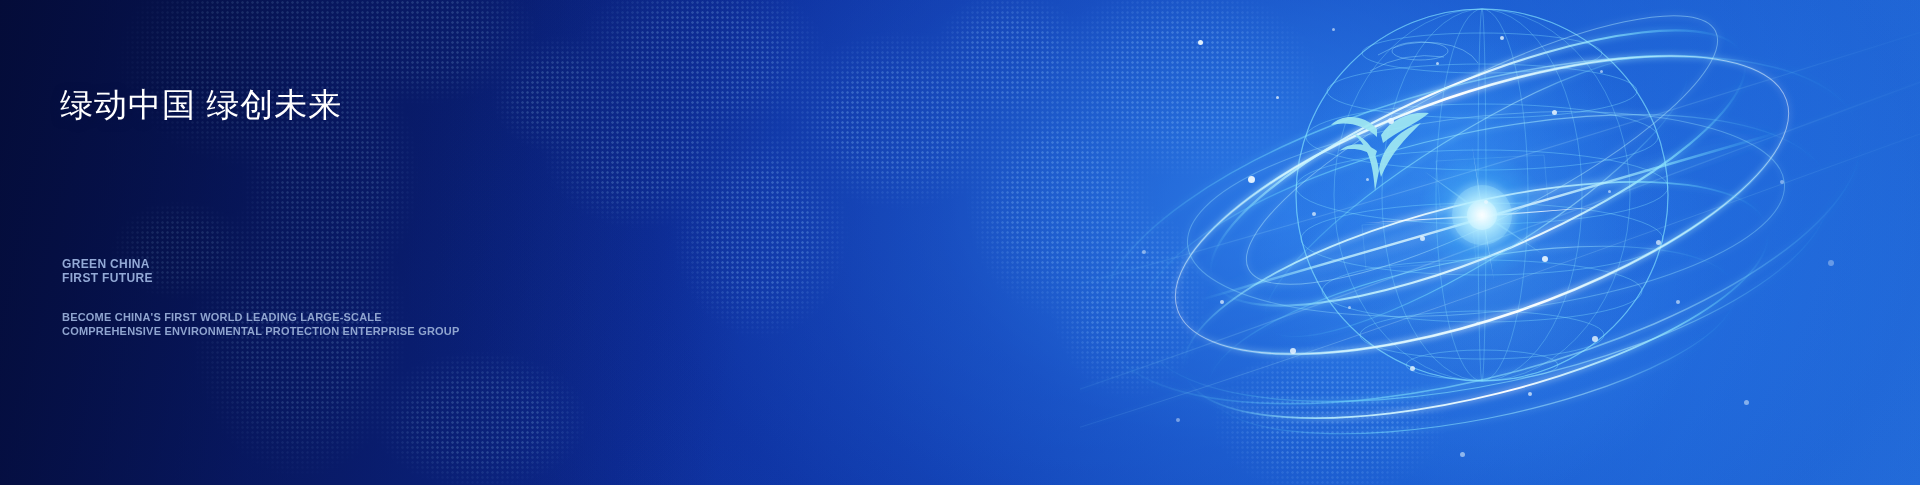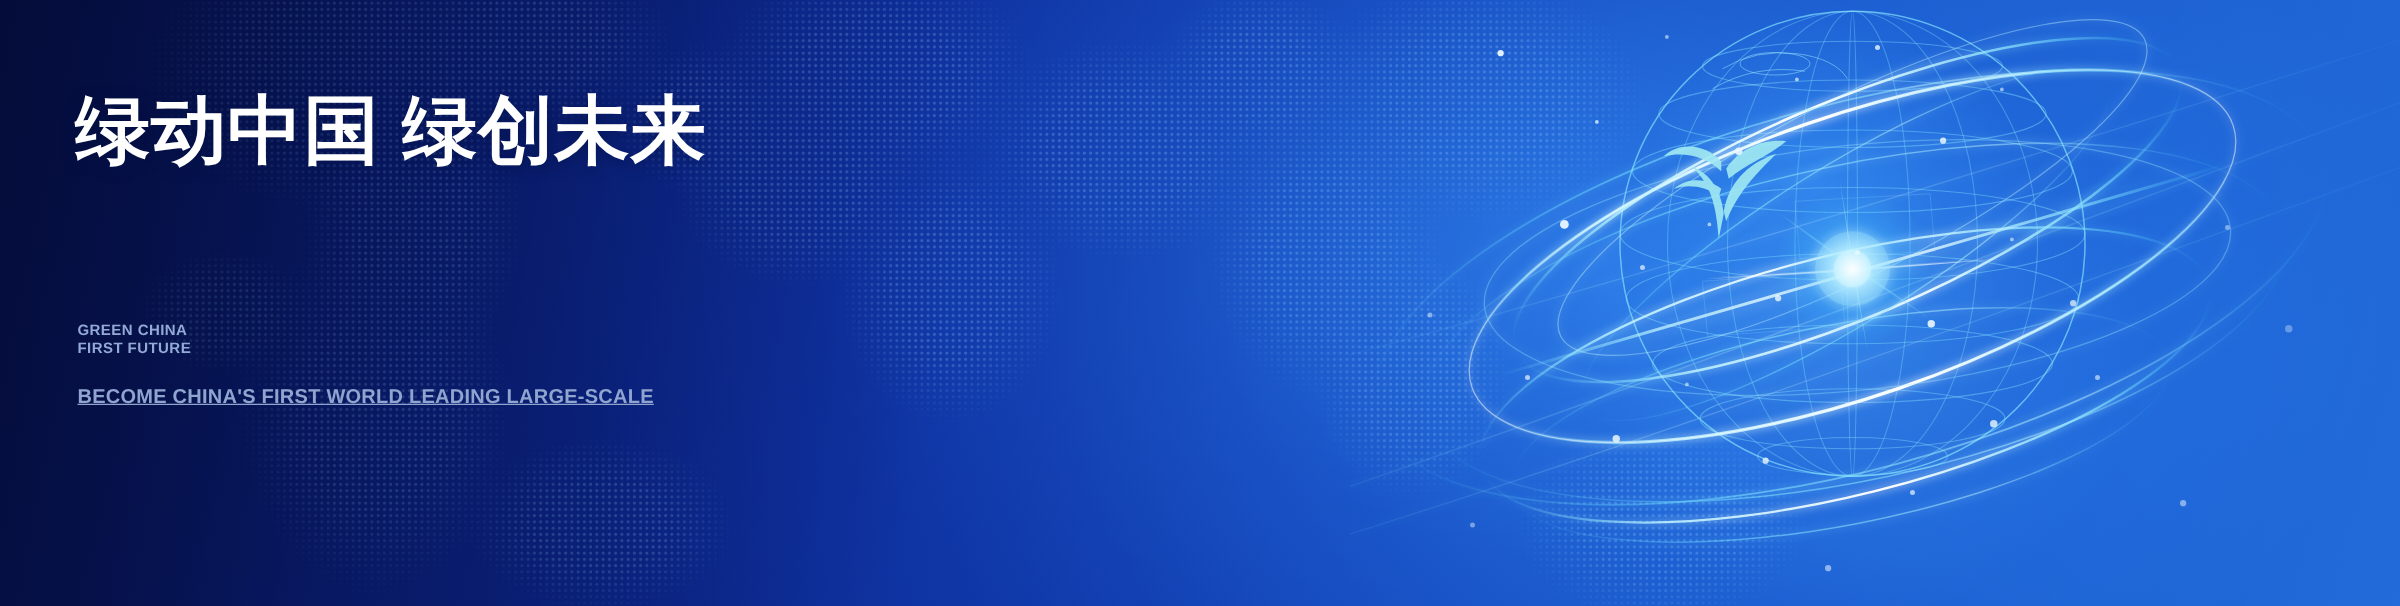--- a/index.html
+++ b/index.html
@@ -63,46 +63,45 @@
     background:linear-gradient(100deg, rgba(3,8,45,.72) 0%, rgba(4,12,60,.40) 16%, rgba(0,0,0,0) 40%);
     pointer-events:none;
   }
 
   
   .copy{position:absolute;left:60px;top:0;width:1010px;height:485px;}
 
   .headline{position:absolute;left:0;top:78px;width:1000px;}
   .h-line{
     color:#ffffff;
-    font-size:60px;
+    font-size:33px;
     line-height:53px;
-    font-weight:700;
+    font-weight:400;
     letter-spacing:1px;
     white-space:nowrap;
     text-shadow:0 2px 10px rgba(0,16,70,.55);
   }
   .h-line-2{margin-top:3px;}
   .hl-red{color:#f5101b;text-shadow:0 2px 10px rgba(60,0,0,.35);}
 
   .sub-en{
     position:absolute;left:2px;top:258px;
     color:#93a9d6;
     font-size:12px;
     line-height:13.5px;
     font-weight:bold;
     letter-spacing:.35px;
   }
   .tag-en{
     position:absolute;left:2px;top:311px;
     color:#8fa4cf;
-    font-size:16px;
+    font-size:11px;
     line-height:13.5px;
     font-weight:bold;
     letter-spacing:.2px;
-    text-decoration:underline;
   }
 
   
   .globe-wrap{position:absolute;right:0;top:0;width:840px;height:485px;pointer-events:none;}
   .globe-svg{position:absolute;right:0;top:0;}
 
   .glow-core{
     position:absolute;
     left:337px;top:150px;width:130px;height:130px;
     background:radial-gradient(circle, rgba(255,255,255,.95) 0%, rgba(170,235,255,.65) 18%, rgba(70,190,255,.28) 40%, rgba(0,0,0,0) 70%);
@@ -316,16 +315,17 @@
       <div class="h-line h-line-1">绿动中国 绿创未来</div>
     </div>
 
     <div class="sub-en">
       <div>GREEN CHINA</div>
       <div>FIRST FUTURE</div>
     </div>
 
     <div class="tag-en">
       <div>BECOME CHINA'S FIRST WORLD LEADING LARGE-SCALE</div>
+      <div>COMPREHENSIVE ENVIRONMENTAL PROTECTION ENTERPRISE GROUP</div>
     </div>
 
   </div>
 </div>
 
 </body></html>

